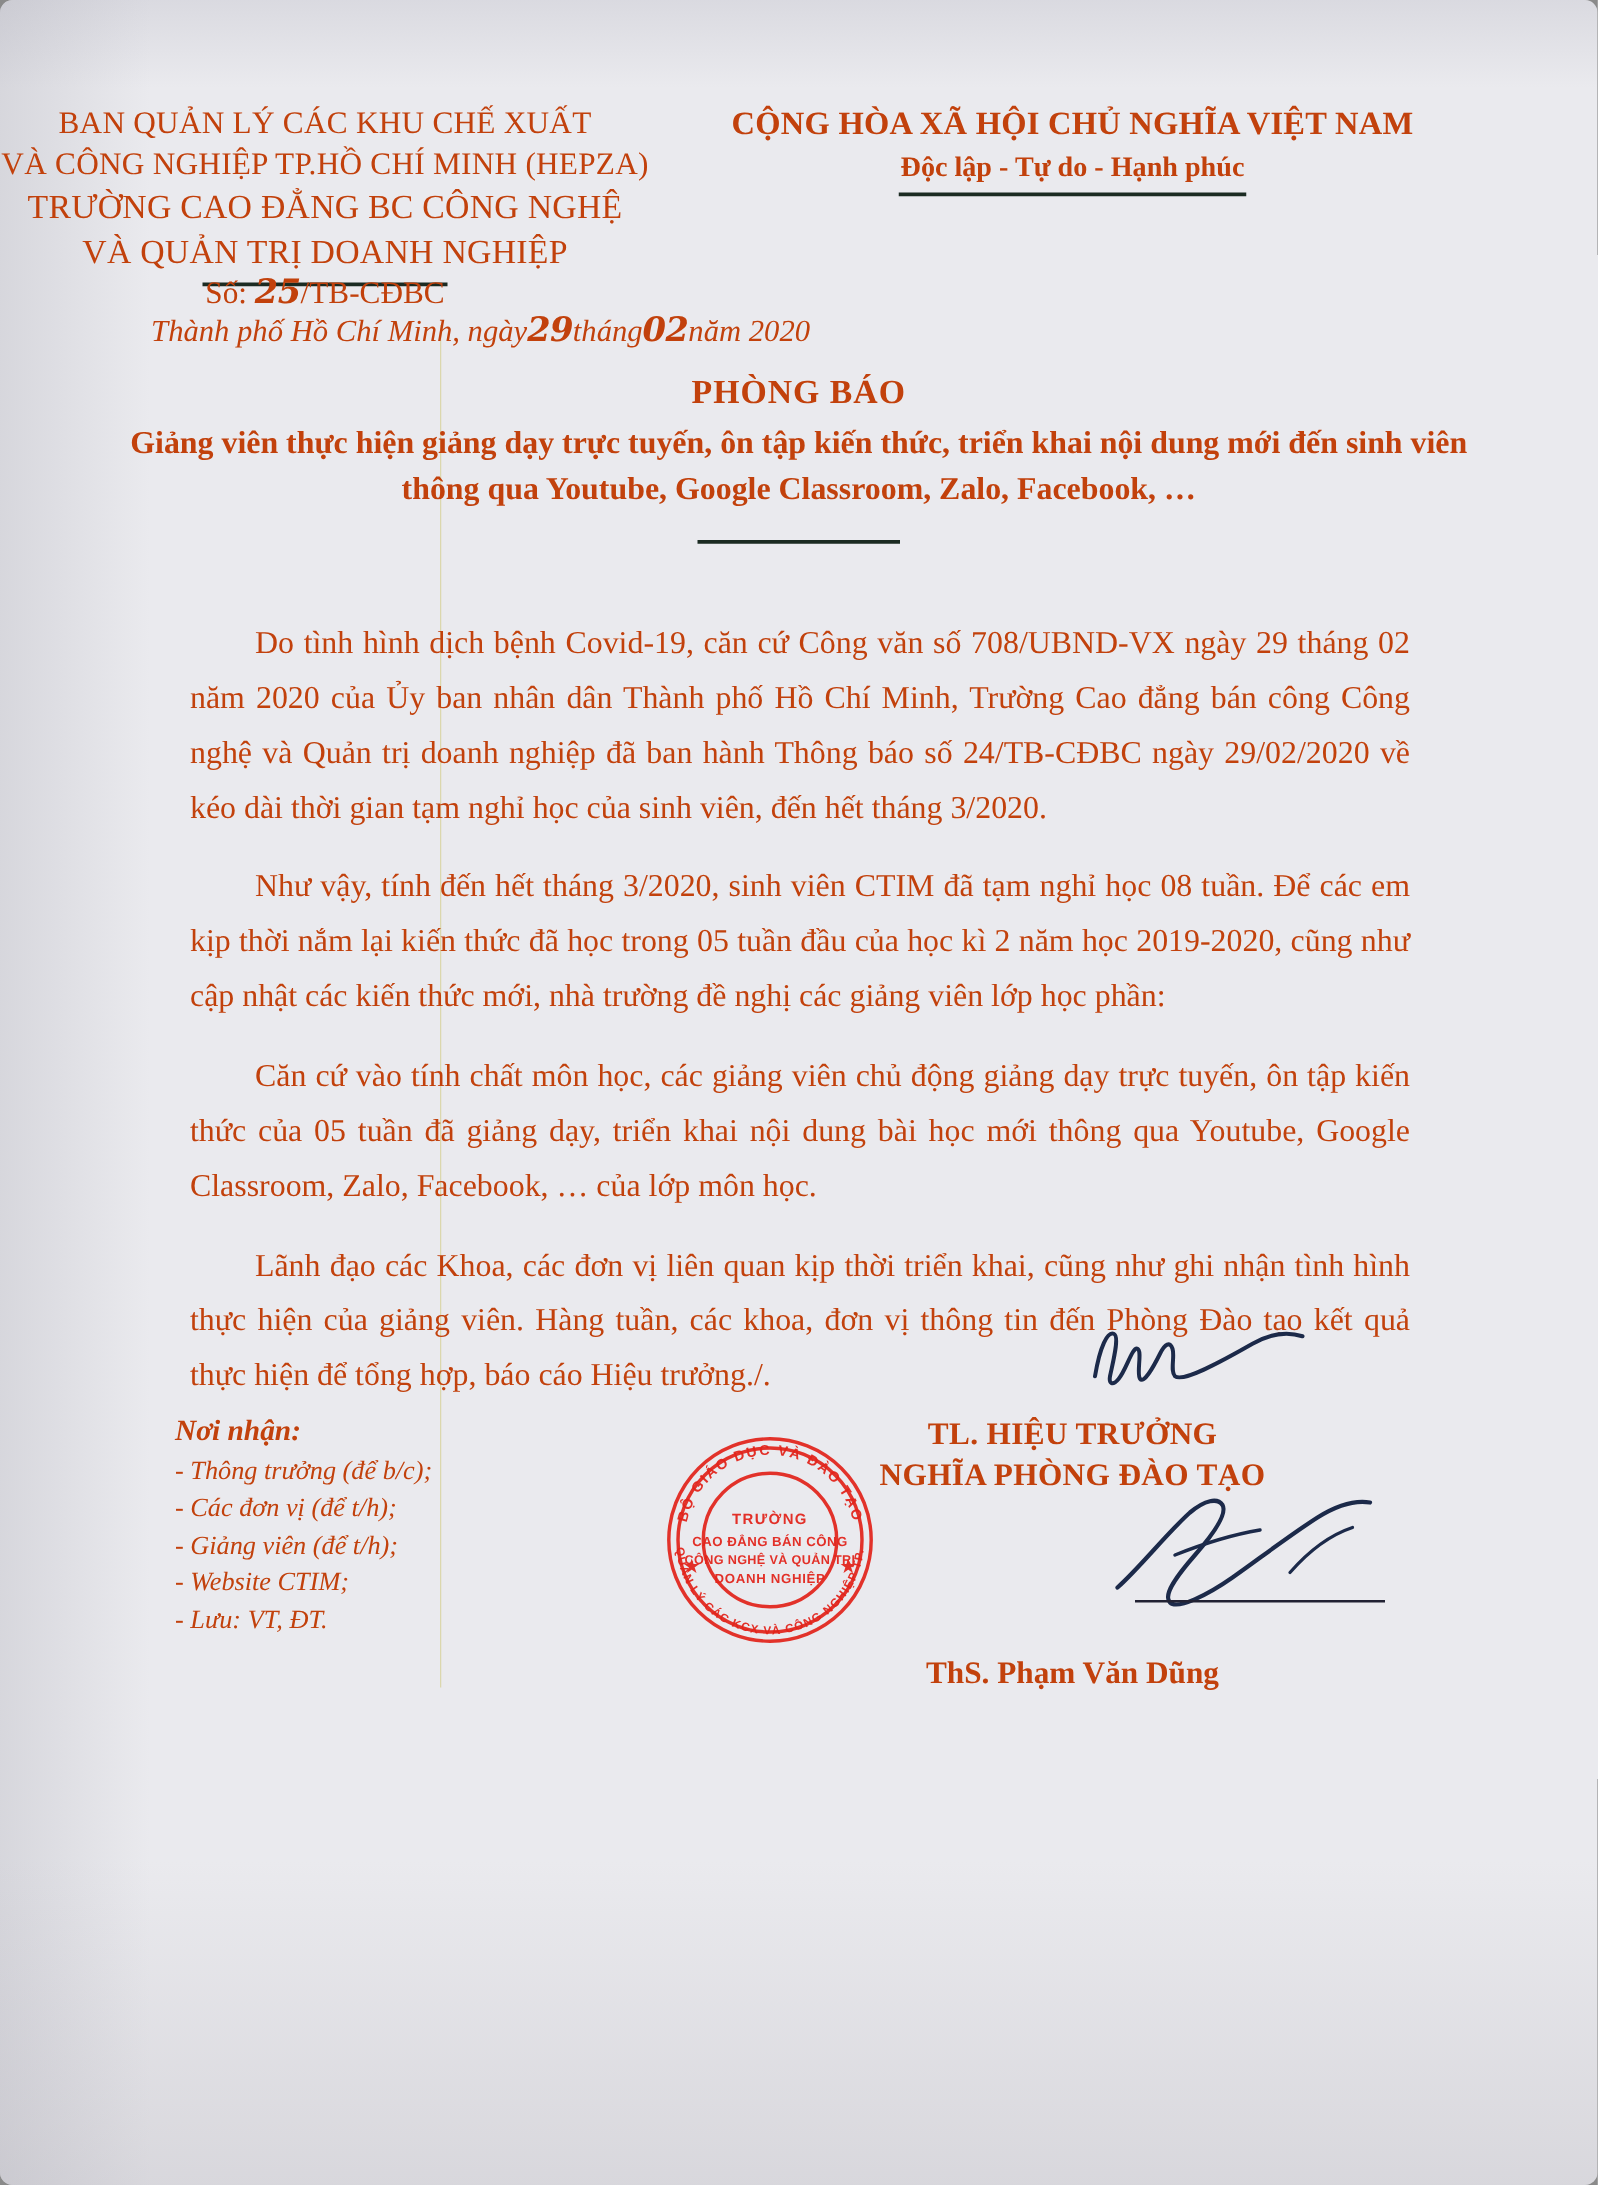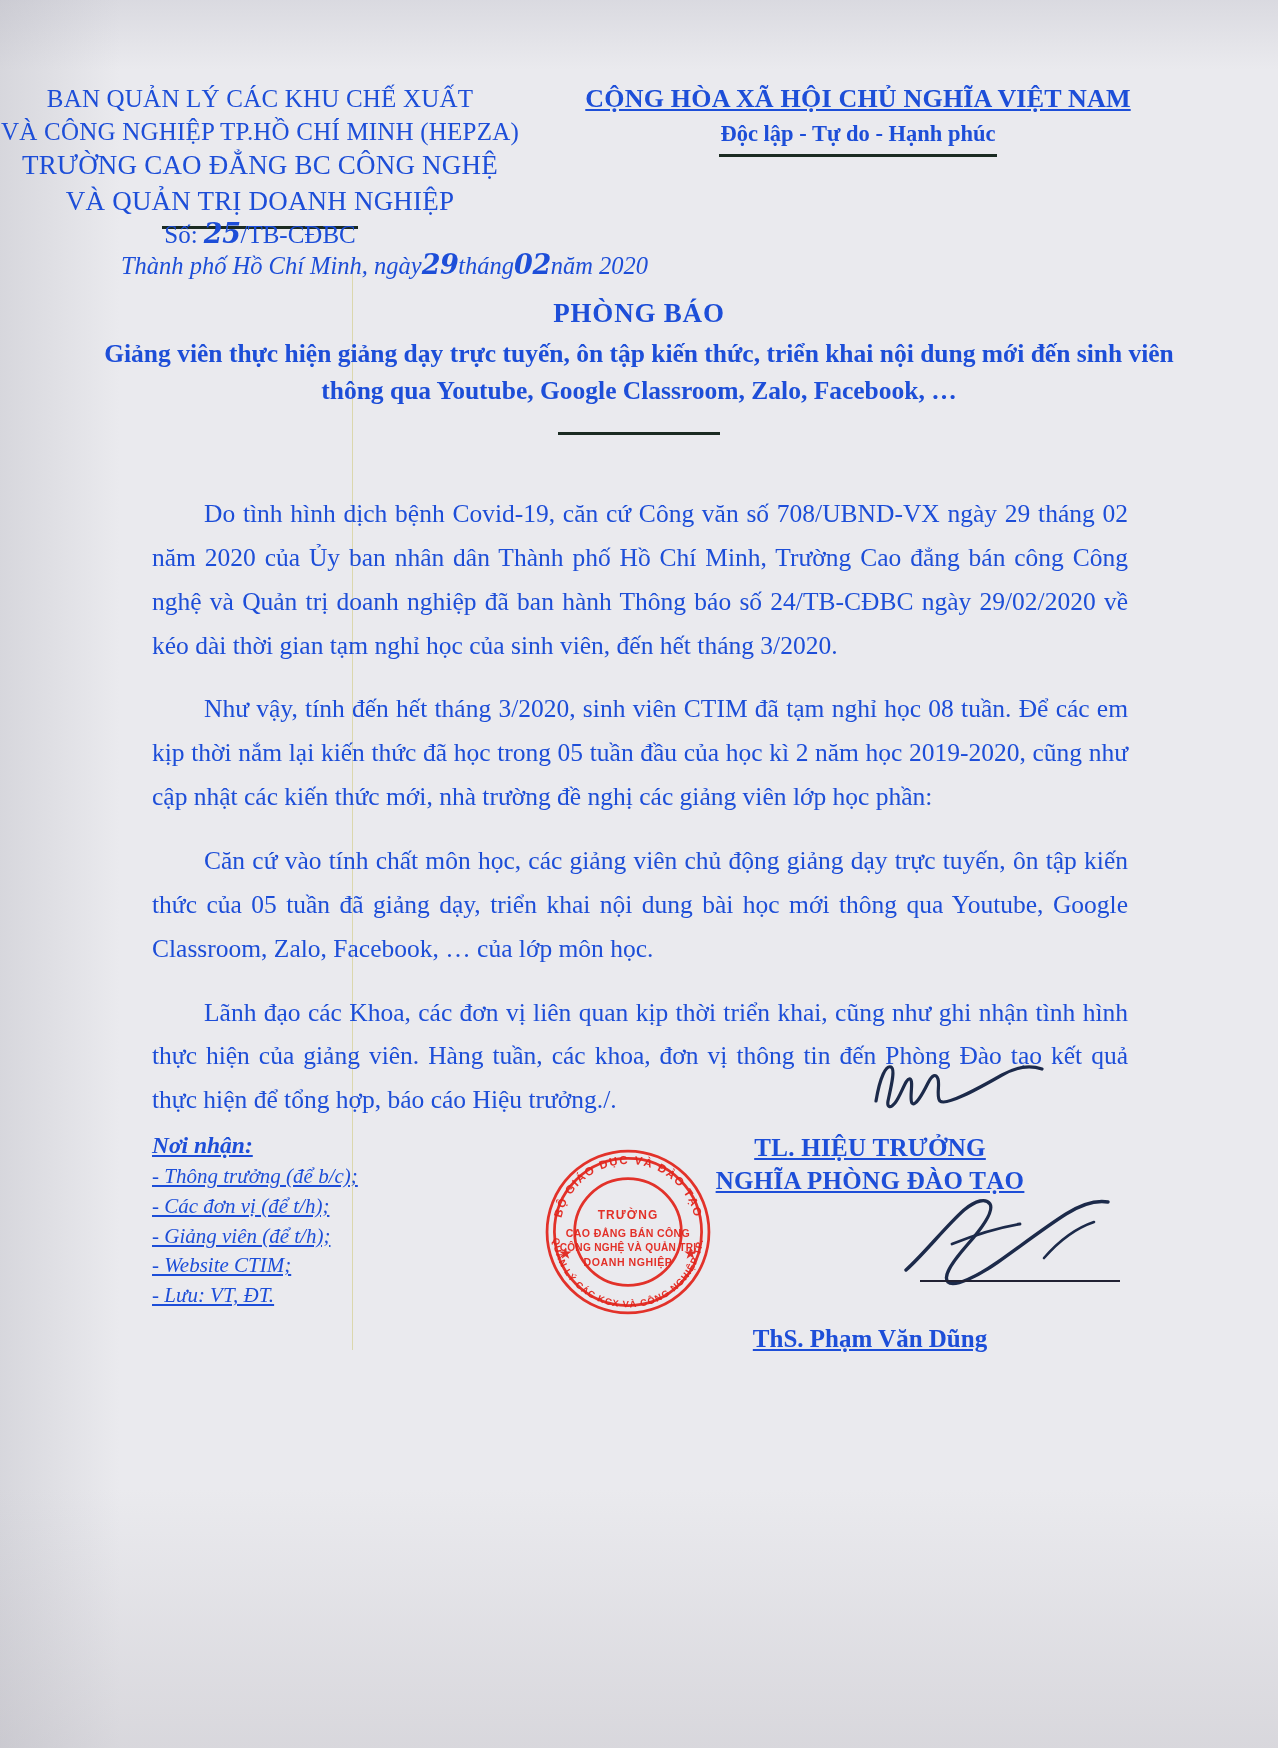--- a/index.html
+++ b/index.html
@@ -9,21 +9,22 @@
     background: #8a8a8a;
   }
   #page {
     position: relative;
     width: 1278px;
     height: 1748px;
     margin: 0 auto;
     background: #eaeaee;
     overflow: hidden;
     font-family: "Liberation Serif", "DejaVu Serif", serif;
-    color: #1d4ed8;
+    color: #c2410c;
+    border-radius: 10px;
   }
   
   #paper-tint-left {
     position: absolute;
     left: 0; top: 0; width: 120px; height: 100%;
     background: linear-gradient(to right, rgba(170,170,180,.30), rgba(170,170,180,0));
     pointer-events: none;
   }
   #paper-tint-top {
     position: absolute;
@@ -59,21 +60,20 @@
     line-height: 1.32;
     white-space: nowrap;
   }
   .org-line.b { font-weight: normal; font-size: 27px; }
   .nation-line {
     font-size: 26px;
     font-weight: bold;
     letter-spacing: .2px;
     line-height: 1.3;
     white-space: nowrap;
-    text-decoration: underline;
   }
   .nation-sub {
     font-size: 22.5px;
     font-weight: bold;
     margin-top: 5px;
     white-space: nowrap;
   }
   .rule {
     height: 3px;
     background: #1b2b22;
@@ -148,24 +148,23 @@
     line-height: 1.72;
     text-align: justify;
     text-indent: 52px;
     text-justify: inter-word;
   }
 
   
   .footer {
     position: absolute;
     top: 1132px;
-    left: 152px;
+    left: 140px;
     width: 976px;
     display: flex;
-    text-decoration: underline;
   }
   .recipients { width: 400px; }
   .recip-title {
     font-size: 23.5px;
     font-weight: bold;
     font-style: italic;
     margin-bottom: 3px;
   }
   .recip-item {
     font-size: 21px;

